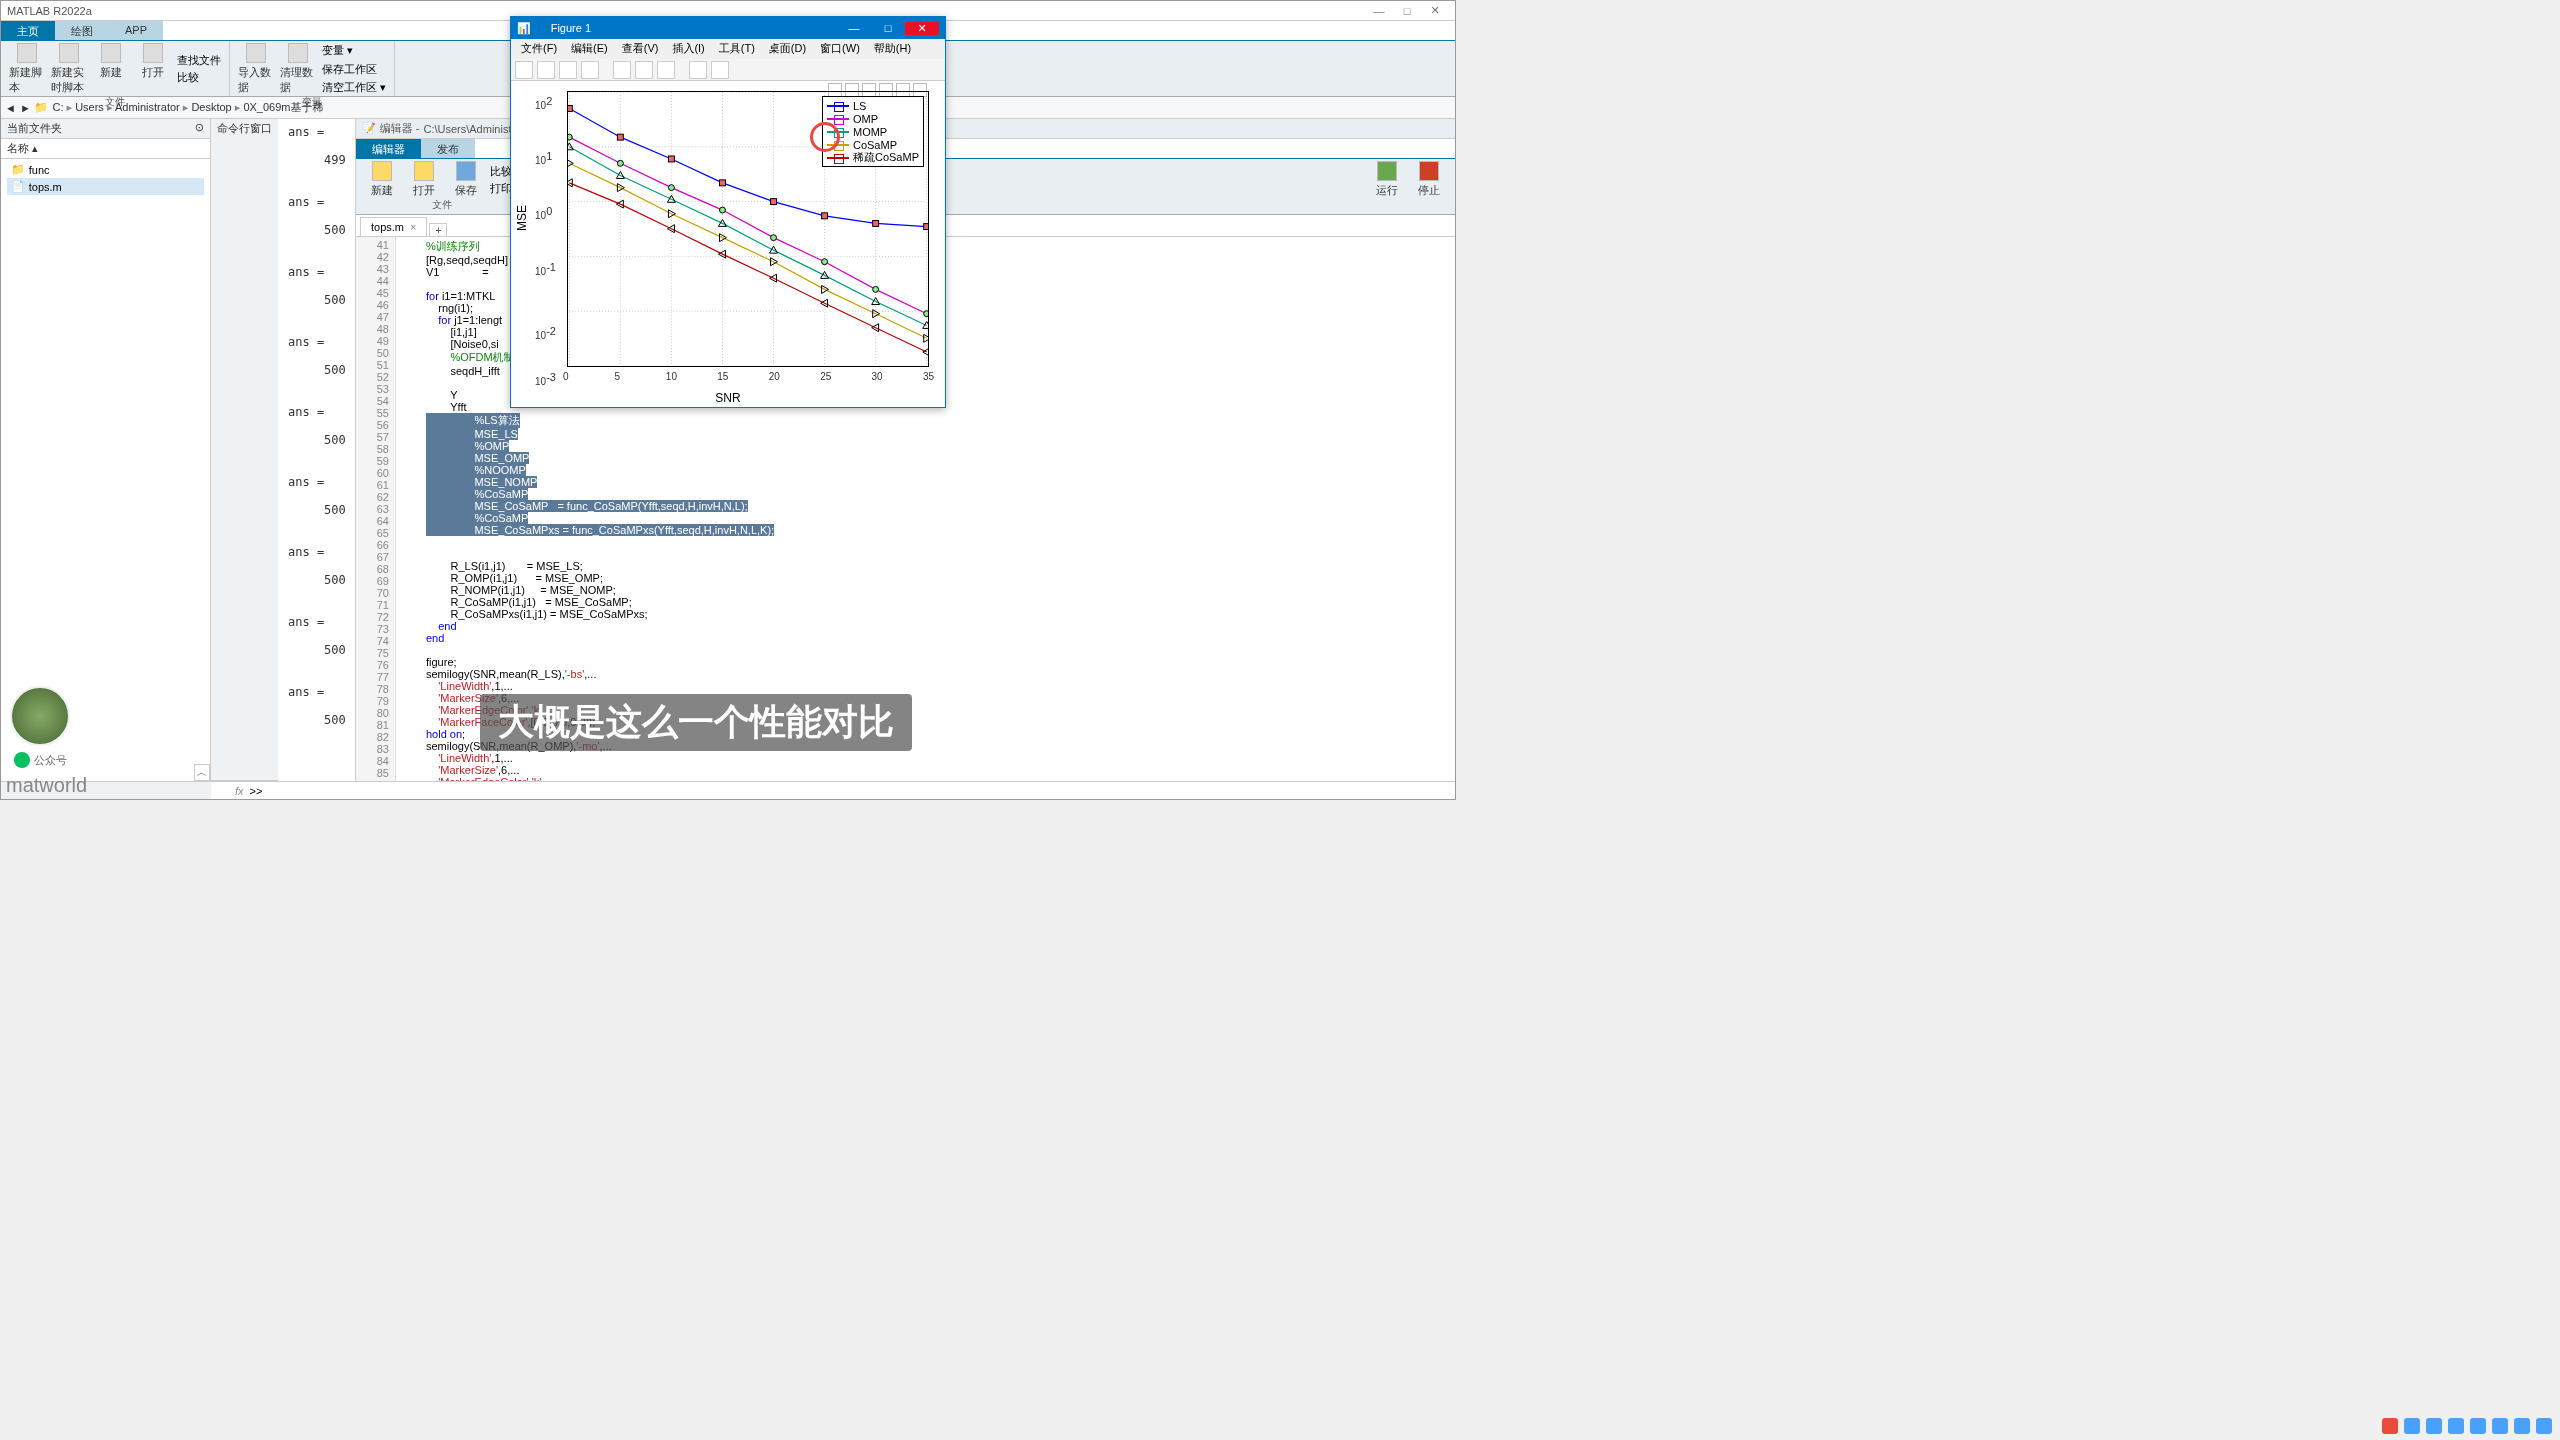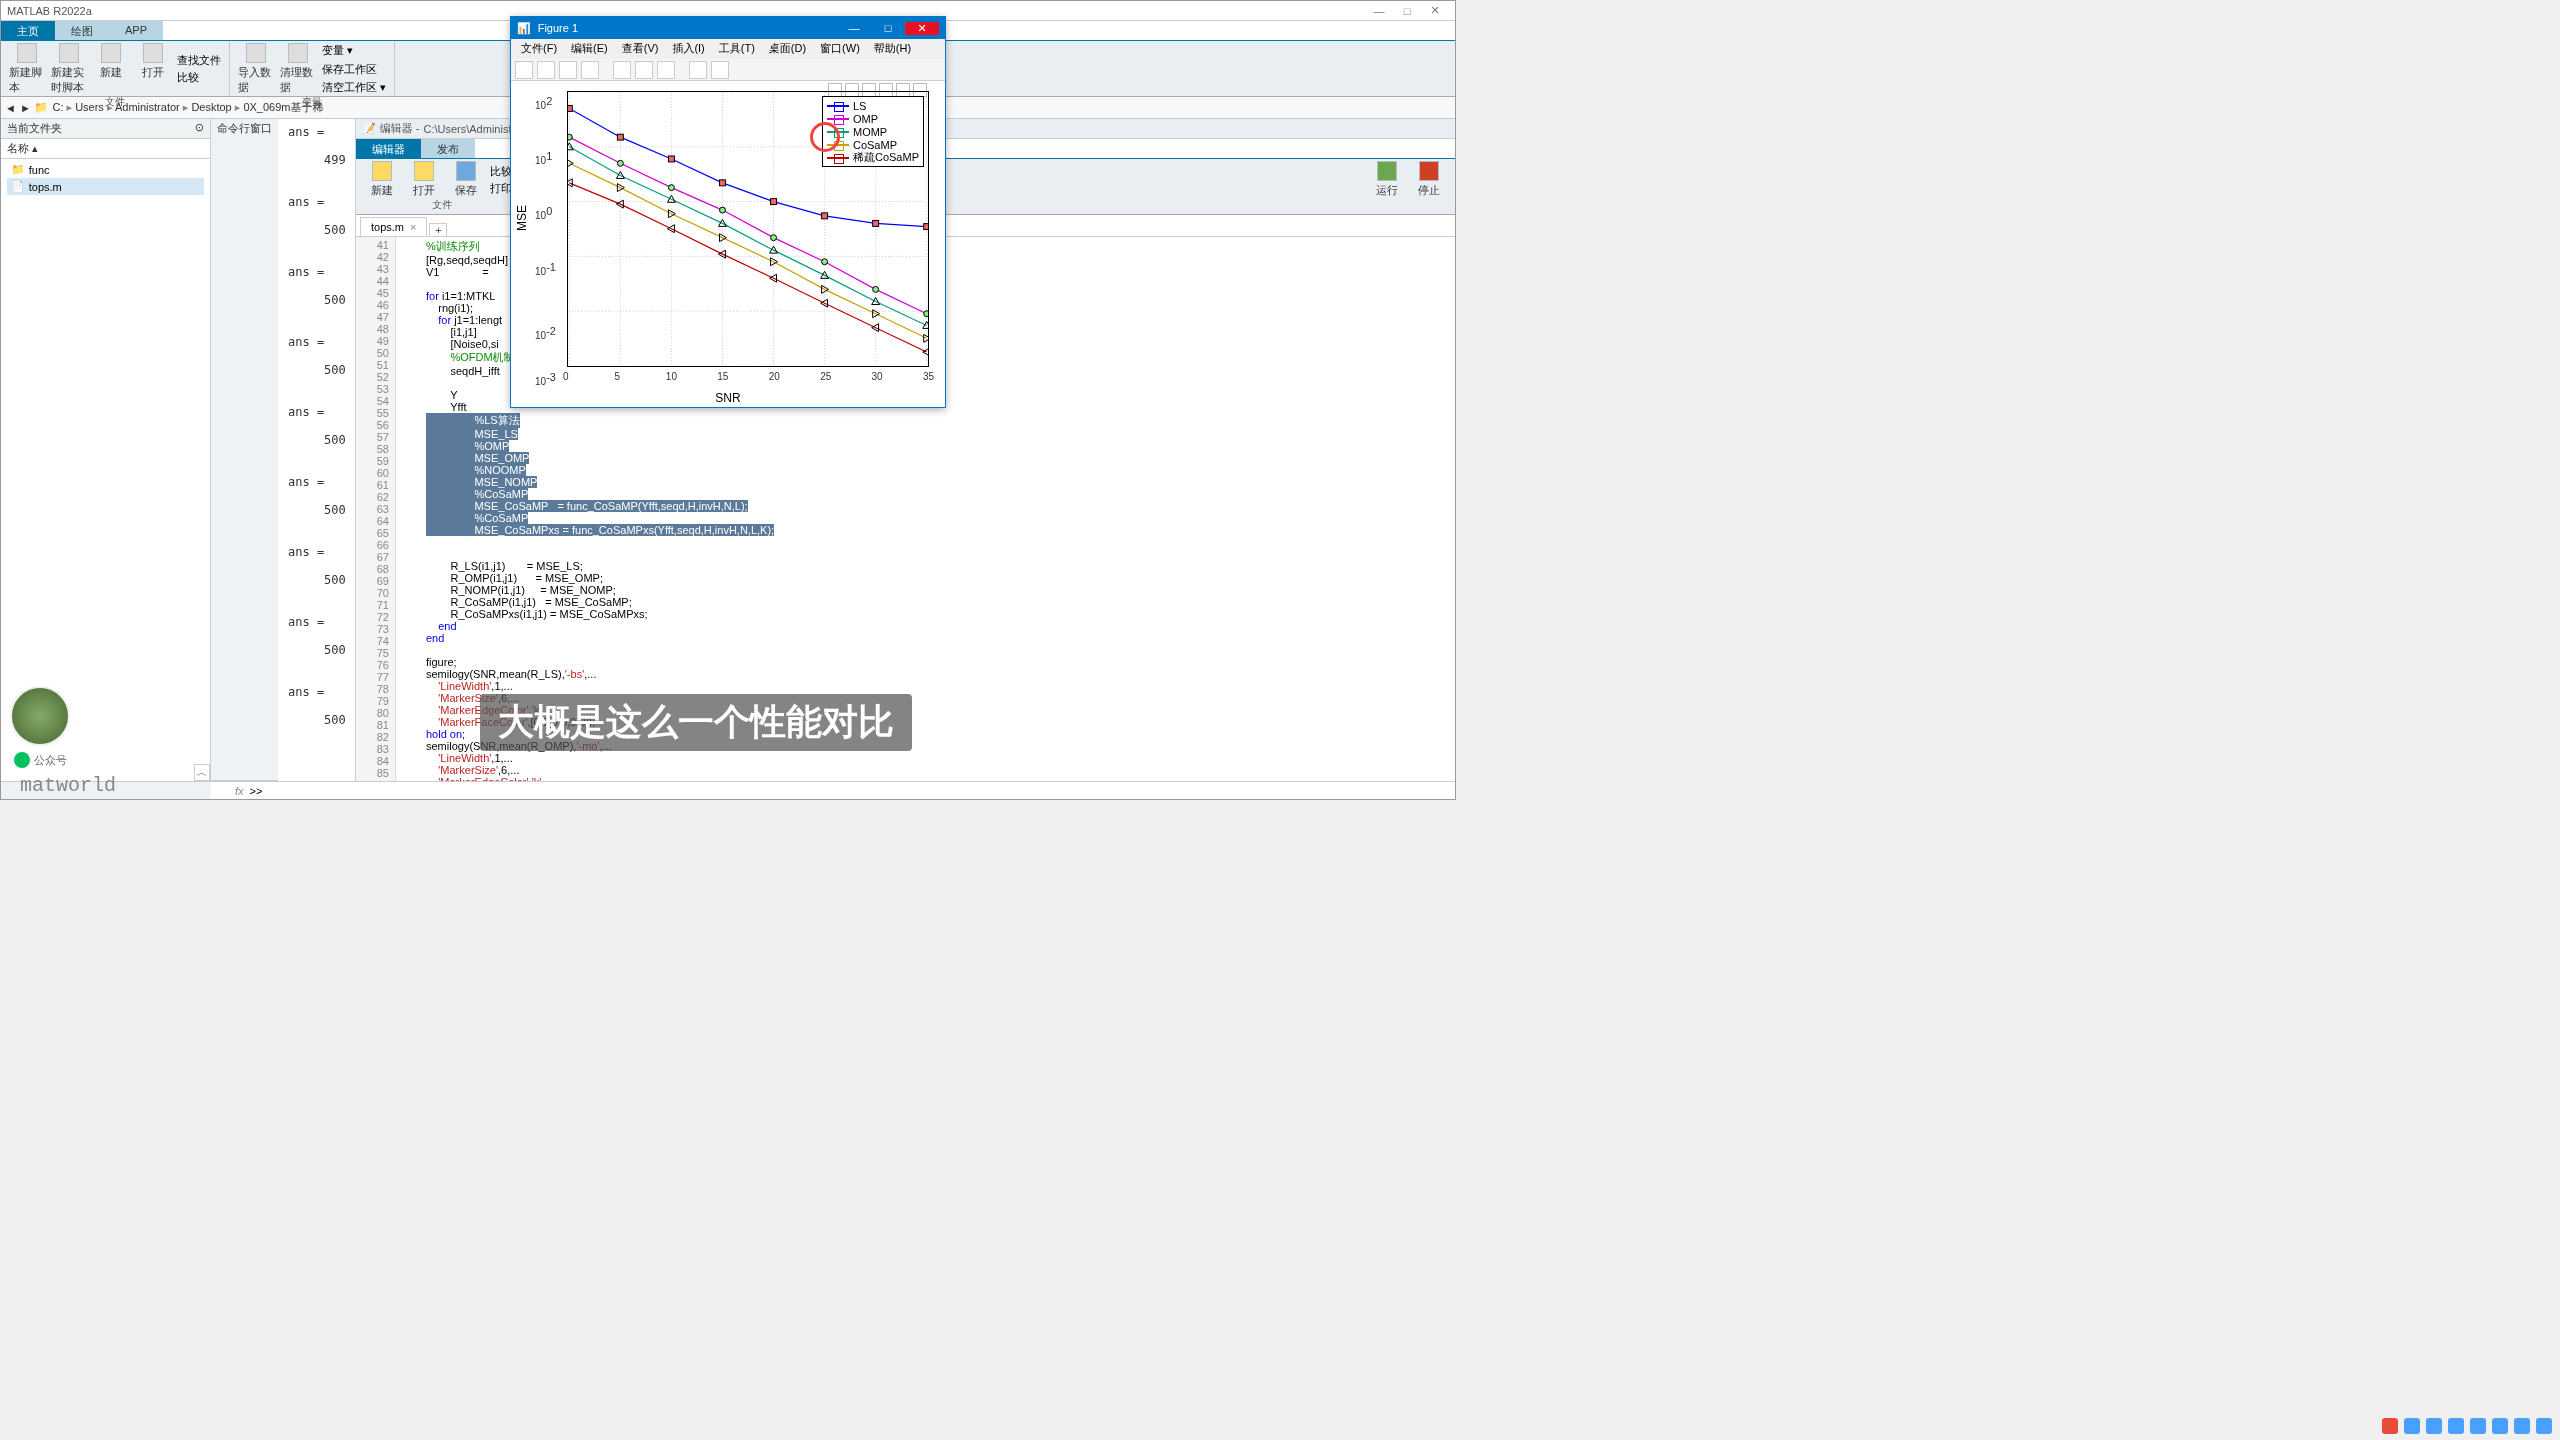--- a/index.html
+++ b/index.html
@@ -62,21 +62,21 @@
 .fig-tools-r { position:absolute; right:18px; top:2px; display:flex; gap:3px; }
 .fig-tools-r span { width:14px; height:14px; border:1px solid #bbb; display:inline-block; }
 .legend { position:absolute; right:4px; top:4px; background:#fff; border:1px solid #000; padding:2px 4px; font-size:10px; }
 .legend-row { display:flex; align-items:center; gap:4px; height:13px; }
 .lg-mark { width:22px; height:2px; position:relative; }
 .lg-mark::after { content:""; position:absolute; left:7px; top:-3px; width:8px; height:8px; border:1px solid currentColor; }
 svg.plot { position:absolute; left:0; top:0; width:100%; height:100%; }
 .avatar-ovl { position:absolute; left:10px; top:686px; width:60px; height:60px; border-radius:50%; background:radial-gradient(circle,#88aa66,#446633); border:2px solid #eee; }
 .wx { position:absolute; left:14px; top:752px; display:flex; align-items:center; gap:4px; color:#666; }
 .wx-ico { width:16px; height:16px; border-radius:50%; background:#07c160; }
-.brand { position:absolute; left:20px; top:774px; font-family:Liberation Mono, monospace; font-size:20px; color:#888; }
+.brand { position:absolute; left:6px; top:774px; font-family:Liberation Sans, sans-serif; font-size:20px; color:#888; }
 .promptbar { position:absolute; left:210px; bottom:0; right:0; height:18px; border-top:1px solid #ccc; display:flex; align-items:center; padding:0 24px; gap:6px; background:#fff; font-family:Consolas,monospace; }
 .caption { position:absolute; left:480px; top:694px; background:rgba(80,80,80,.7); color:#fff; font-size:36px; font-weight:bold; padding:4px 18px; border-radius:4px; }
 .tray { position:absolute; right:8px; bottom:6px; display:flex; gap:6px; }
 .tray span { width:16px; height:16px; background:#4aa0ff; border-radius:3px; }
 .cursor-ring { position:absolute; left:810px; top:122px; width:30px; height:30px; border:3px solid #e44; border-radius:50%; pointer-events:none; }
 .chev { position:absolute; left:194px; top:764px; width:16px; text-align:center; color:#666; border:1px solid #ccc; }
 </style>
 </head>
 <body>
 
@@ -390,21 +390,21 @@
 
   <div class="promptbar">
     <span style="font-style:italic;color:#888">fx</span>
     <span>&gt;&gt;</span>
   </div>
 </div>
 
 <div class="figwin">
   <div class="figtitle">
     <span>📊</span>
-    <span style="margin-left:7px">Figure 1</span>
+    <span style="margin-left:20px">Figure 1</span>
     <div class="spacer"></div>
     <span class="btn">—</span>
     <span class="btn">□</span>
     <span class="btn close">✕</span>
   </div>
   <div class="figmenu" id="figmenu">
       <span>文件(F)</span>
       <span>编辑(E)</span>
       <span>查看(V)</span>
       <span>插入(I)</span>

